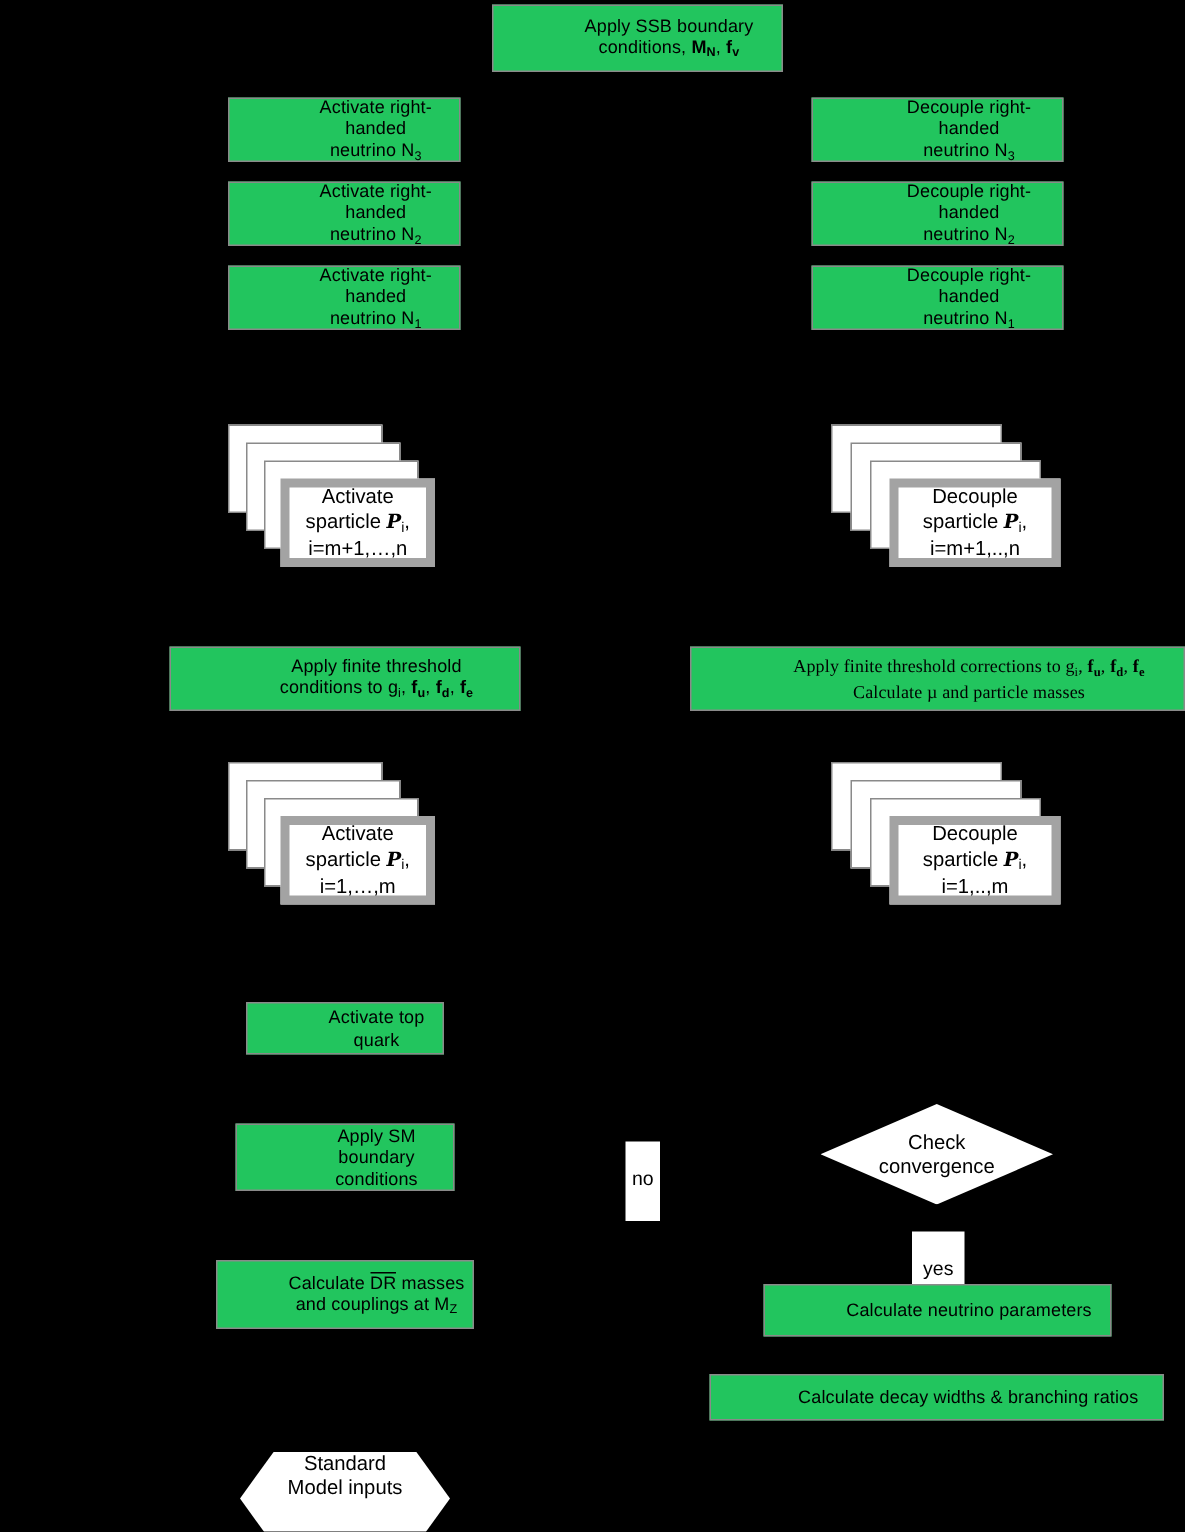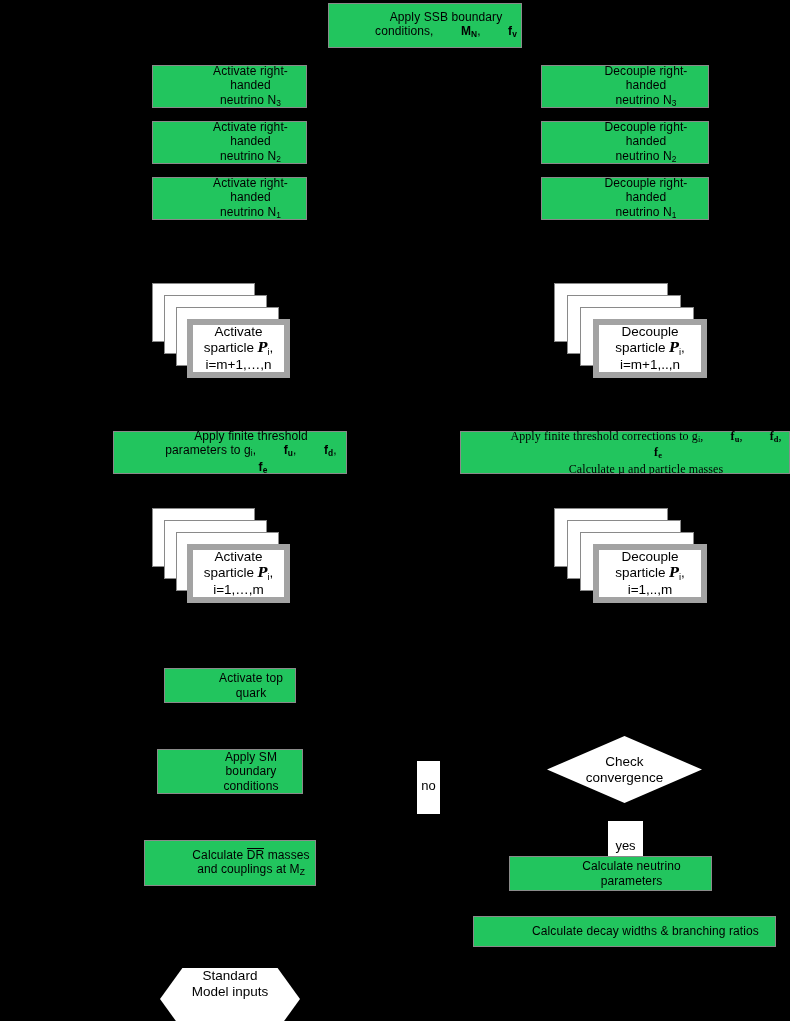--- a/index.html
+++ b/index.html
@@ -104,21 +104,21 @@
   }
 
   
   .conn {
     position: absolute;
     background: #000000;
   }
 
   sub { font-size: 0.70em; vertical-align: -0.28em; }
   sup { font-size: 0.70em; vertical-align: 0.42em; }
-  .b { font-weight: bold; margin-left: 24px; }
+  .b { font-weight: bold; }
   .scriptP {
     font-family: "DejaVu Serif", serif;
     font-style: italic;
     font-weight: bold;
     font-size: 0.96em;
   }
   .overline {
     border-top: 1.6px solid #000;
     padding-top: 0px;
     display: inline-block;
@@ -194,21 +194,21 @@
         <span>Activate</span><br>
         <span>sparticle </span><span class="scriptP">P</span><sub>i</sub><span>,</span><br>
         <span>i=m+1,…,n</span>
       </span>
     </div>
   </div>
 
   <div class="node" style="left:113px; top:431px; width:234px; height:43px;">
     <span class="txt">
       <span>Apply finite threshold</span><br>
-      <span>parameters to g</span><sub>i</sub>, <span class="b"><span>f</span><sub>u</sub></span>, <span class="b"><span>f</span><sub>d</sub></span>, <span class="b"><span>f</span><sub>e</sub></span>
+      <span>conditions to g</span><sub>i</sub>, <span class="b"><span>f</span><sub>u</sub></span>, <span class="b"><span>f</span><sub>d</sub></span>, <span class="b"><span>f</span><sub>e</sub></span>
     </span>
   </div>
 
   <div class="stack" style="left:152px; top:508px; width:138px; height:96px;">
     <div class="sheet" style="left:0px; top:0px; width:103px; height:59px;"></div>
     <div class="sheet" style="left:12px; top:12px; width:103px; height:59px;"></div>
     <div class="sheet" style="left:24px; top:24px; width:103px; height:59px;"></div>
     <div class="front" style="left:35px; top:36px; width:103px; height:59px;">
       <span class="txt">
         <span>Activate</span><br>
@@ -306,21 +306,21 @@
   </div>
 
   <div class="edge-label" style="left:417px; top:761px; width:21px; height:21px; text-align:center;">
     <span>no</span>
   </div>
 
   <div class="edge-label" style="left:608px; top:821px; width:33px; height:21px; text-align:center;">
     <span>yes</span>
   </div>
 
-  <div class="node" style="left:509px; top:856px; width:203px; height:35px;">
+  <div class="node" style="left:509px; top:856px; width:232px; height:35px;">
     <span class="txt">Calculate neutrino parameters</span>
   </div>
 
   <div class="node" style="left:473px; top:916px; width:303px; height:31px;">
     <span class="txt">Calculate decay widths &amp; branching ratios</span>
   </div>
 
 
 </div>
 

